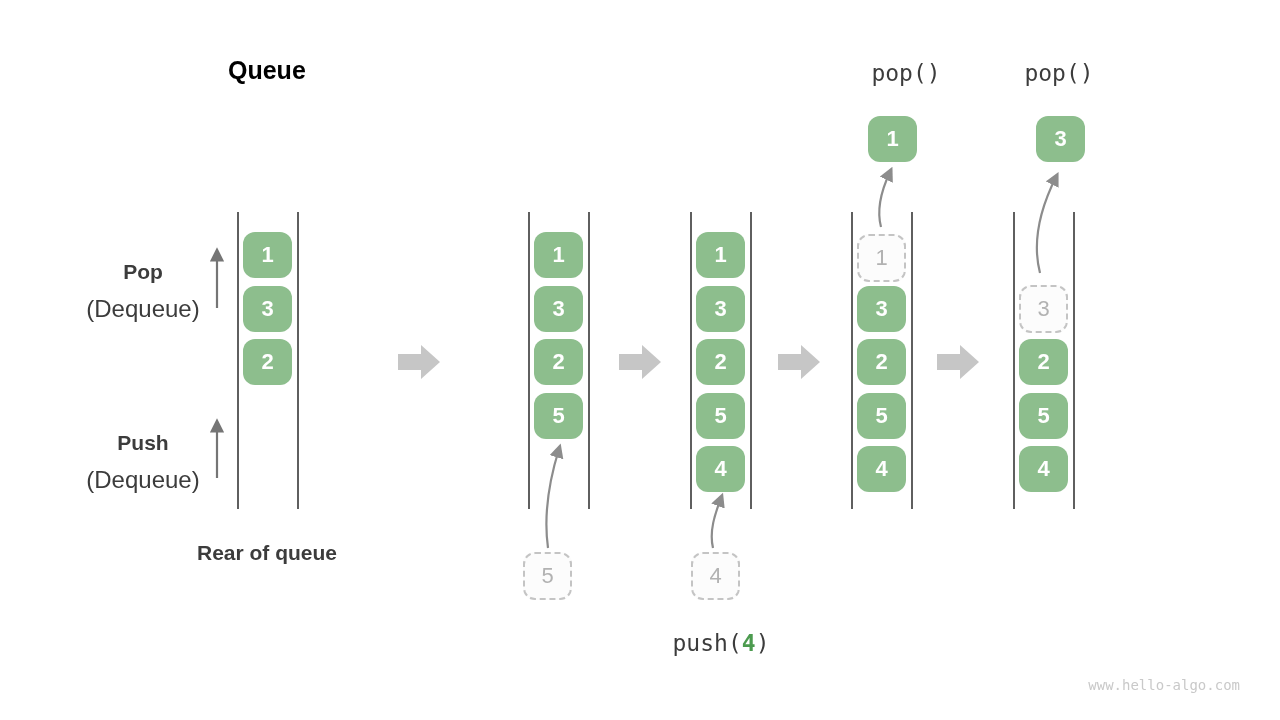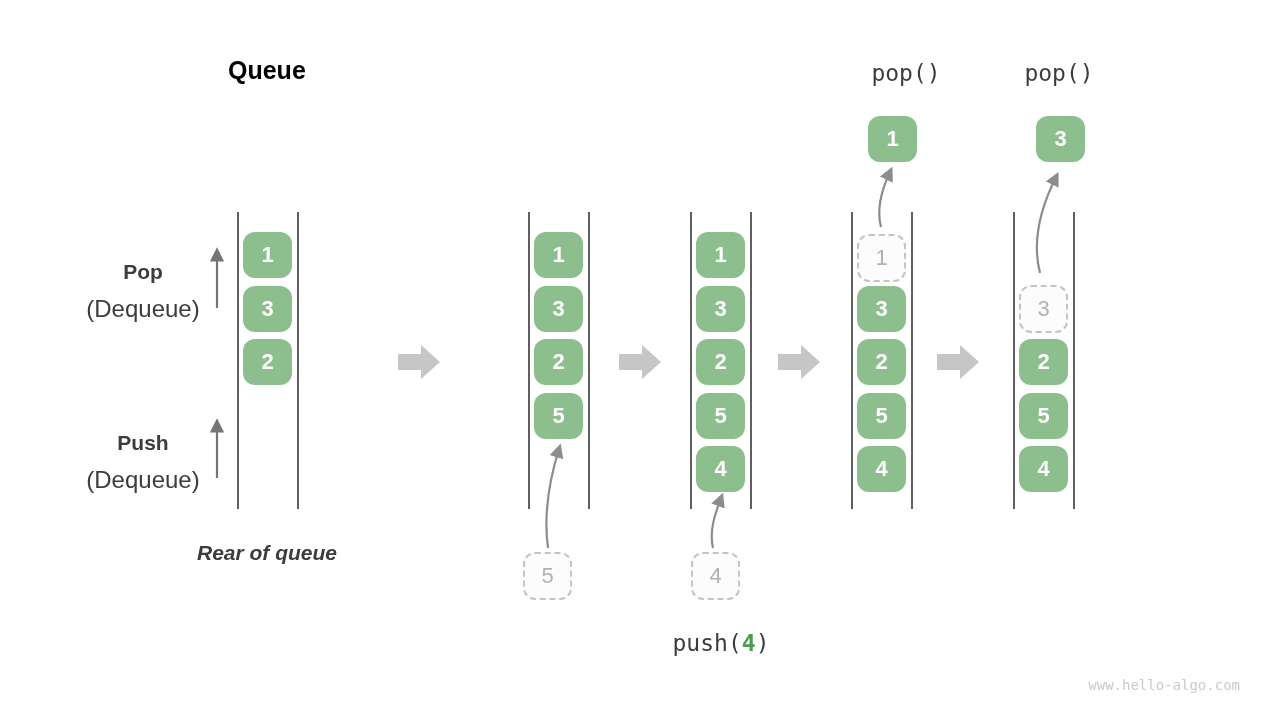--- a/index.html
+++ b/index.html
@@ -64,21 +64,21 @@
     <path d="M217,308 L217,253" stroke="#757575" stroke-width="2.2" fill="none" marker-end="url(#ah-dark)"></path>
     <path d="M217,478 L217,424" stroke="#757575" stroke-width="2.2" fill="none" marker-end="url(#ah-dark)"></path>
 
     <path d="M548,548 C543,512 550,478 559,449" stroke="#8C8C8C" stroke-width="2.2" fill="none" marker-end="url(#ah-mid)"></path>
     <path d="M713,548 C709,531 715,514 721,498" stroke="#8C8C8C" stroke-width="2.2" fill="none" marker-end="url(#ah-mid)"></path>
     <path d="M881,227 C876,208 882,189 890,172" stroke="#8C8C8C" stroke-width="2.2" fill="none" marker-end="url(#ah-mid)"></path>
     <path d="M1040,273 C1031,238 1043,203 1056,177" stroke="#8C8C8C" stroke-width="2.2" fill="none" marker-end="url(#ah-mid)"></path>
   </svg>
 
   <div class="h-title">Queue</div>
-  <div class="lbl" style="left:117px;top:541px;font-style:italic;">Rear of queue</div>
+  <div class="lbl" style="left:117px;top:541px;">Rear of queue</div>
 
   <div class="side-group" style="left:33px;top:260px;text-align:center;">
     <div class="side-name">Pop</div>
     <div class="side-sub">(Dequeue)</div>
   </div>
   <div class="side-group" style="left:33px;top:431px;">
     <div class="side-name">Push</div>
     <div class="side-sub">(Dequeue)</div>
   </div>
 

